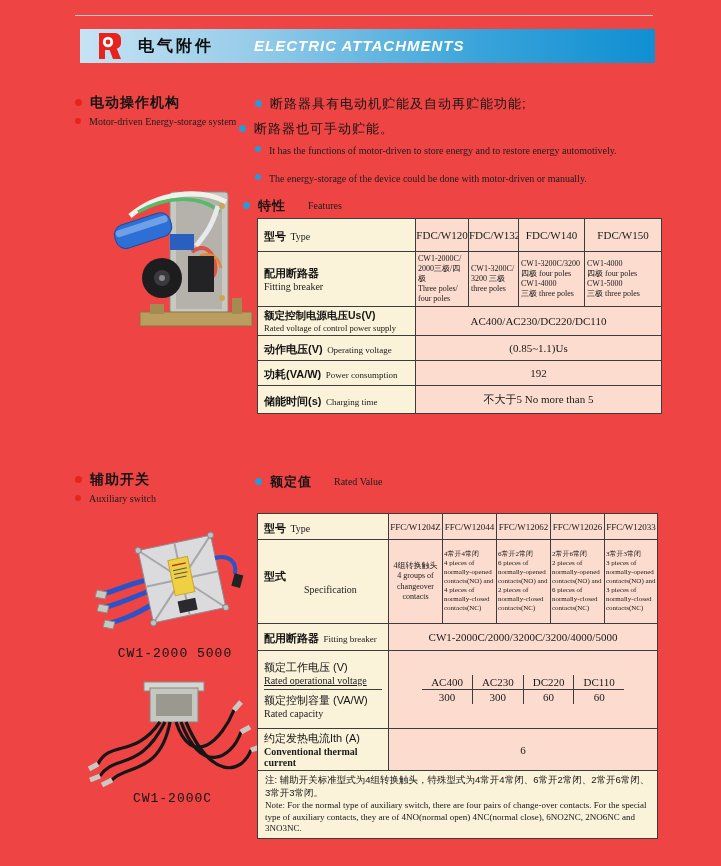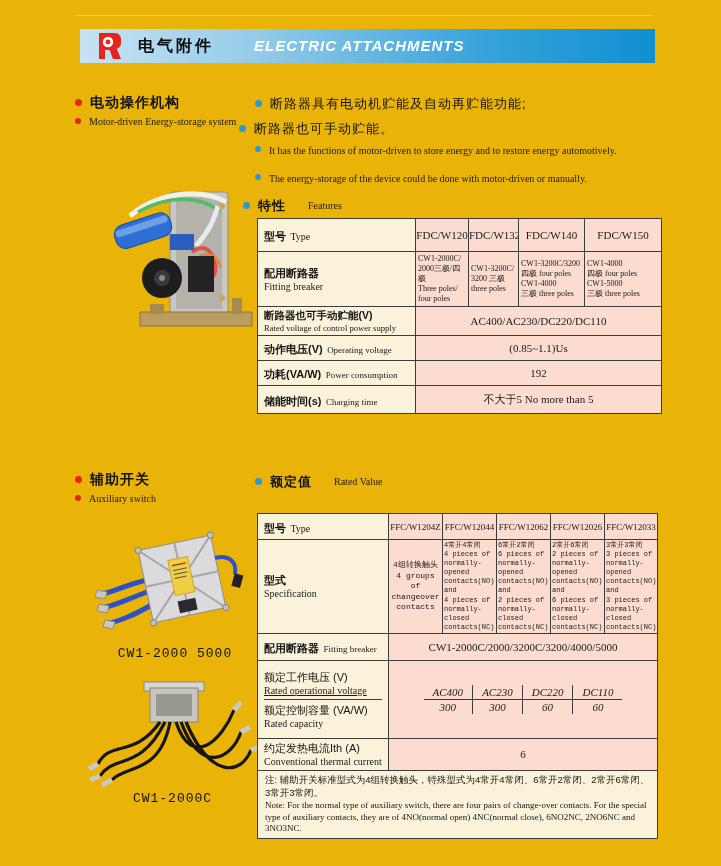--- a/index.html
+++ b/index.html
@@ -1,18 +1,18 @@
 <!DOCTYPE html>
 <html><head>
 <meta charset="utf-8">
 <style>
   * { margin:0; padding:0; box-sizing:border-box; }
   html,body { background:#ffffff; }
   body { font-family:"Liberation Sans","DejaVu Sans",sans-serif; color:#151515; }
-  .page { position:relative; width:721px; height:866px; background:#eab308; overflow:hidden; }
+  .page { position:relative; width:721px; height:866px; background:#ef4444; overflow:hidden; }
   .abs { position:absolute; }
 
   
   .top-rule { left:75px; top:15px; width:578px; height:1px; background:#c8c8c8; }
   .header-bar { left:80px; top:29px; width:575px; height:34px;
     background:linear-gradient(90deg,#c6e3f3 0%,#96cce9 30%,#38a3da 70%,#0f8fd2 100%); }
   .logo { left:17px; top:4px; width:26px; height:26px; }
   .title-zh { left:58px; top:0; height:34px; line-height:34px; font-size:16px; font-weight:bold; letter-spacing:3px; color:#0d0d0d; }
   .title-en { left:174px; top:0; height:34px; line-height:34px; font-size:15px; font-weight:bold; font-style:italic; color:#ffffff; letter-spacing:1px; }
 
@@ -29,29 +29,29 @@
   
   table { border-collapse:collapse; table-layout:fixed; }
   td { border:1px solid #3c3c3c; vertical-align:middle; overflow:hidden; }
   .lbl { background:#faf3da; text-align:left; padding:2px 6px; }
   .val { background:#fbdcce; text-align:center; font-family:"Liberation Serif","DejaVu Serif",serif; font-size:11px; color:#1a1a1a; }
   .zh { font-weight:bold; font-size:11px; color:#141414; }
   .en { font-family:"Liberation Serif","DejaVu Serif",serif; font-weight:normal; font-size:9px; color:#1a1a1a; }
   .en-sm { font-family:"Liberation Serif","DejaVu Serif",serif; font-size:8.6px; color:#1a1a1a; }
   .ml { white-space:pre-line; }
   .tiny { font-size:8px; line-height:1.25; font-family:"Liberation Serif","DejaVu Serif",serif; }
-  .tiny7 { font-size:7px; line-height:1.3; font-family:Liberation Mono, monospace; padding:1px; }
+  .tiny7 { font-size:7px; line-height:1.3; font-family:Liberation Serif, serif; padding:1px; }
   .hdr-model { font-family:"Liberation Serif","DejaVu Serif",serif; font-size:11px; }
   .hdr-model2 { font-family:"Liberation Serif","DejaVu Serif",serif; font-size:9px; }
   .note-cell { background:#faf3da; padding:3px 7px; text-align:left; }
   .note-zh { font-size:9.5px; color:#141414; }
   .note-en { font-family:"Liberation Serif","DejaVu Serif",serif; font-size:9px; color:#141414; line-height:1.3; }
 
   
-  .mini { margin:0 auto; border-collapse:collapse;font-style:italic; }
+  .mini { margin:0 auto; border-collapse:collapse; }
   .mini td { border:none; background:transparent; font-family:"Liberation Serif","DejaVu Serif",serif; font-size:11px; padding:1px 9px; text-align:center; }
   .mini tr:first-child td { border-bottom:1px solid #3c3c3c; }
   .mini td + td { border-left:1px solid #3c3c3c; }
 
   .split-top { border-bottom:1px solid #3c3c3c; padding-bottom:3px; margin-bottom:3px; }
 
   .caption { font-family:Liberation Mono, monospace; font-size:13px; letter-spacing:1px; text-align:center; color:#111; }
 </style>
 </head>
 <body>
@@ -164,21 +164,21 @@
 四极 four poles
 CW1-4000
 三极 three poles</td>
       <td class="val ml tiny" style="text-align:left;padding:1px 2px;">CW1-4000
 四极 four poles
 CW1-5000
 三极 three poles</td>
     </tr>
     <tr style="height:28px">
       <td class="lbl">
-        <div class="zh" style="font-size:10.5px;">断路器也可手动贮能(V)</div>
+        <div class="zh" style="font-size:10.5px;">额定控制电源电压Us(V)</div>
         <div class="en-sm">Rated voltage of control power supply</div>
       </td>
       <td class="val" colspan="4">AC400/AC230/DC220/DC110</td>
     </tr>
     <tr style="height:25px">
       <td class="lbl">
         <span class="zh">动作电压(V)</span>
         <span class="en">Operating voltage</span>
       </td>
       <td class="val" colspan="4">(0.85~1.1)Us</td>
@@ -288,21 +288,21 @@
       </td>
       <td class="val hdr-model2">FFC/W1204Z</td>
       <td class="val hdr-model2">FFC/W12044</td>
       <td class="val hdr-model2">FFC/W12062</td>
       <td class="val hdr-model2">FFC/W12026</td>
       <td class="val hdr-model2">FFC/W12033</td>
     </tr>
     <tr style="height:84px">
       <td class="lbl">
         <div class="zh">型式</div>
-        <div class="en" style="font-size:10px;">Specification</div>
+        <div class="en" style="font-size:10px;margin-left:40px;">Specification</div>
       </td>
       <td class="val ml tiny7" style="font-size:8px;">4组转换触头
 4 groups of
 changeover
 contacts</td>
       <td class="val ml tiny7" style="text-align:left;">4常开4常闭
 4 pieces of
 normally-opened
 contacts(NO) and
 4 pieces of
@@ -363,21 +363,21 @@
             <td>60</td>
             <td>60</td>
           </tr>
         </tbody>
             </table>
       </td>
     </tr>
     <tr style="height:32px">
       <td class="lbl">
         <div class="zh" style="font-weight:normal;">约定发热电流Ith (A)</div>
-        <div class="en" style="font-size:10px;">Conventional thermal current</div>
+        <div class="en" style="font-size:10px;font-weight:bold;">Conventional thermal current</div>
       </td>
       <td class="val" colspan="5">6</td>
     </tr>
     <tr style="height:52px">
       <td class="note-cell" colspan="6">
         <div class="note-zh">注: 辅助开关标准型式为4组转换触头，特殊型式为4常开4常闭、6常开2常闭、2常开6常闭、3常开3常闭。</div>
         <div class="note-en">Note: For the normal type of auxiliary switch, there are four pairs of change-over contacts. For the special type of auxiliary contacts, they are of 4NO(normal open) 4NC(normal close), 6NO2NC, 2NO6NC and 3NO3NC.</div>
       </td>
     </tr>
   </tbody>

